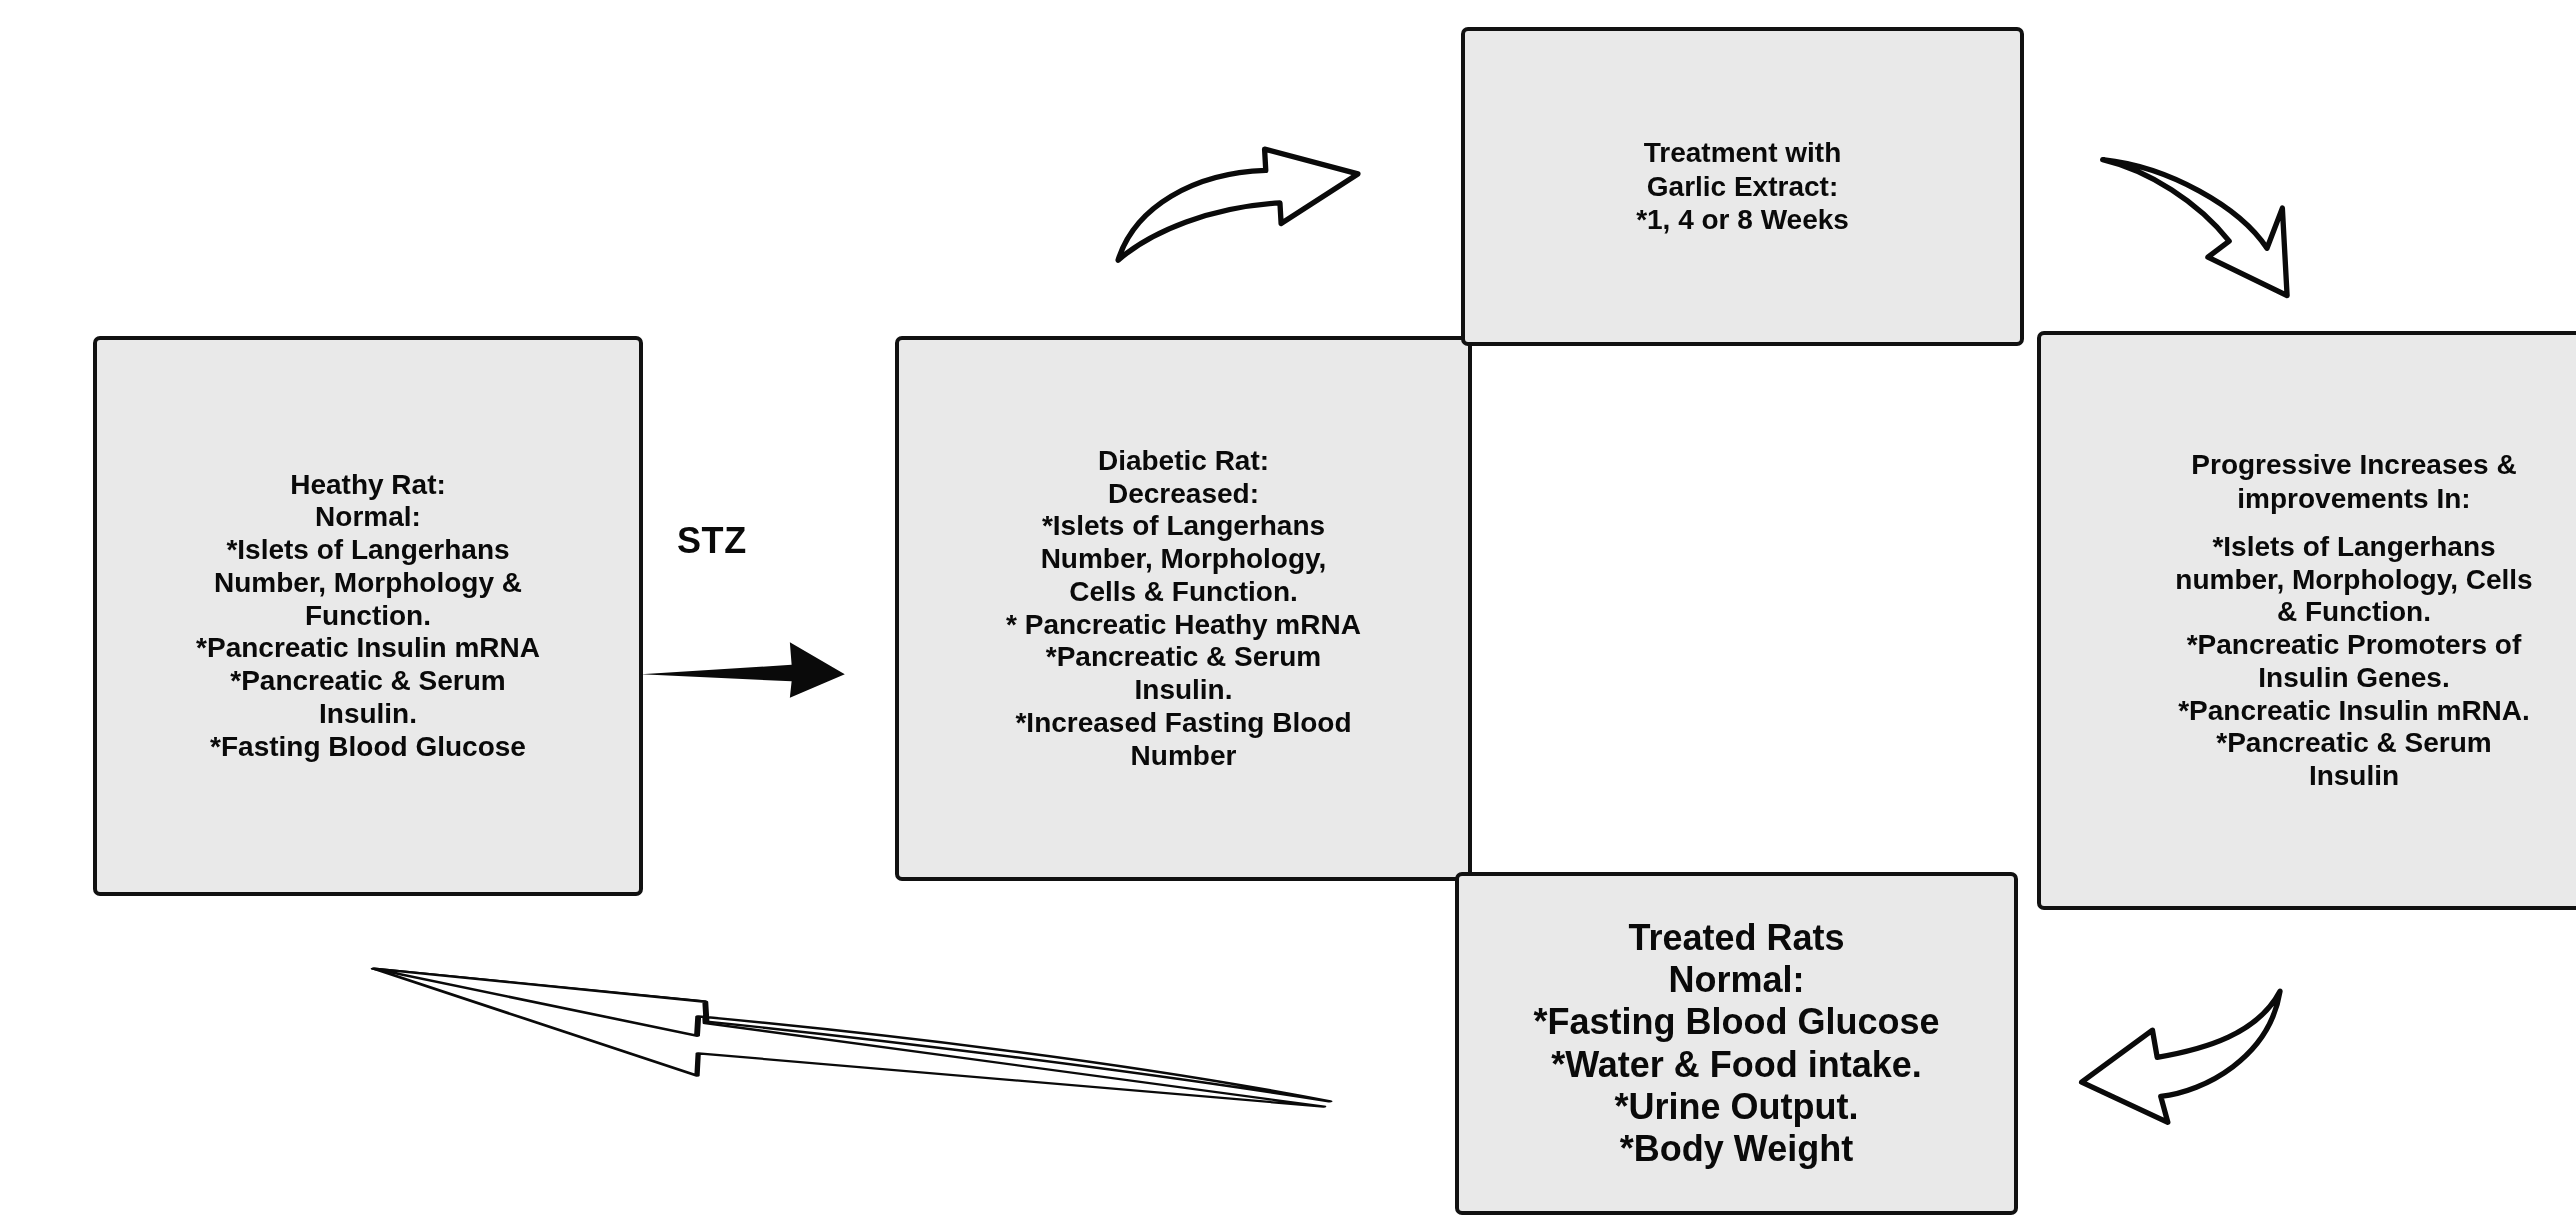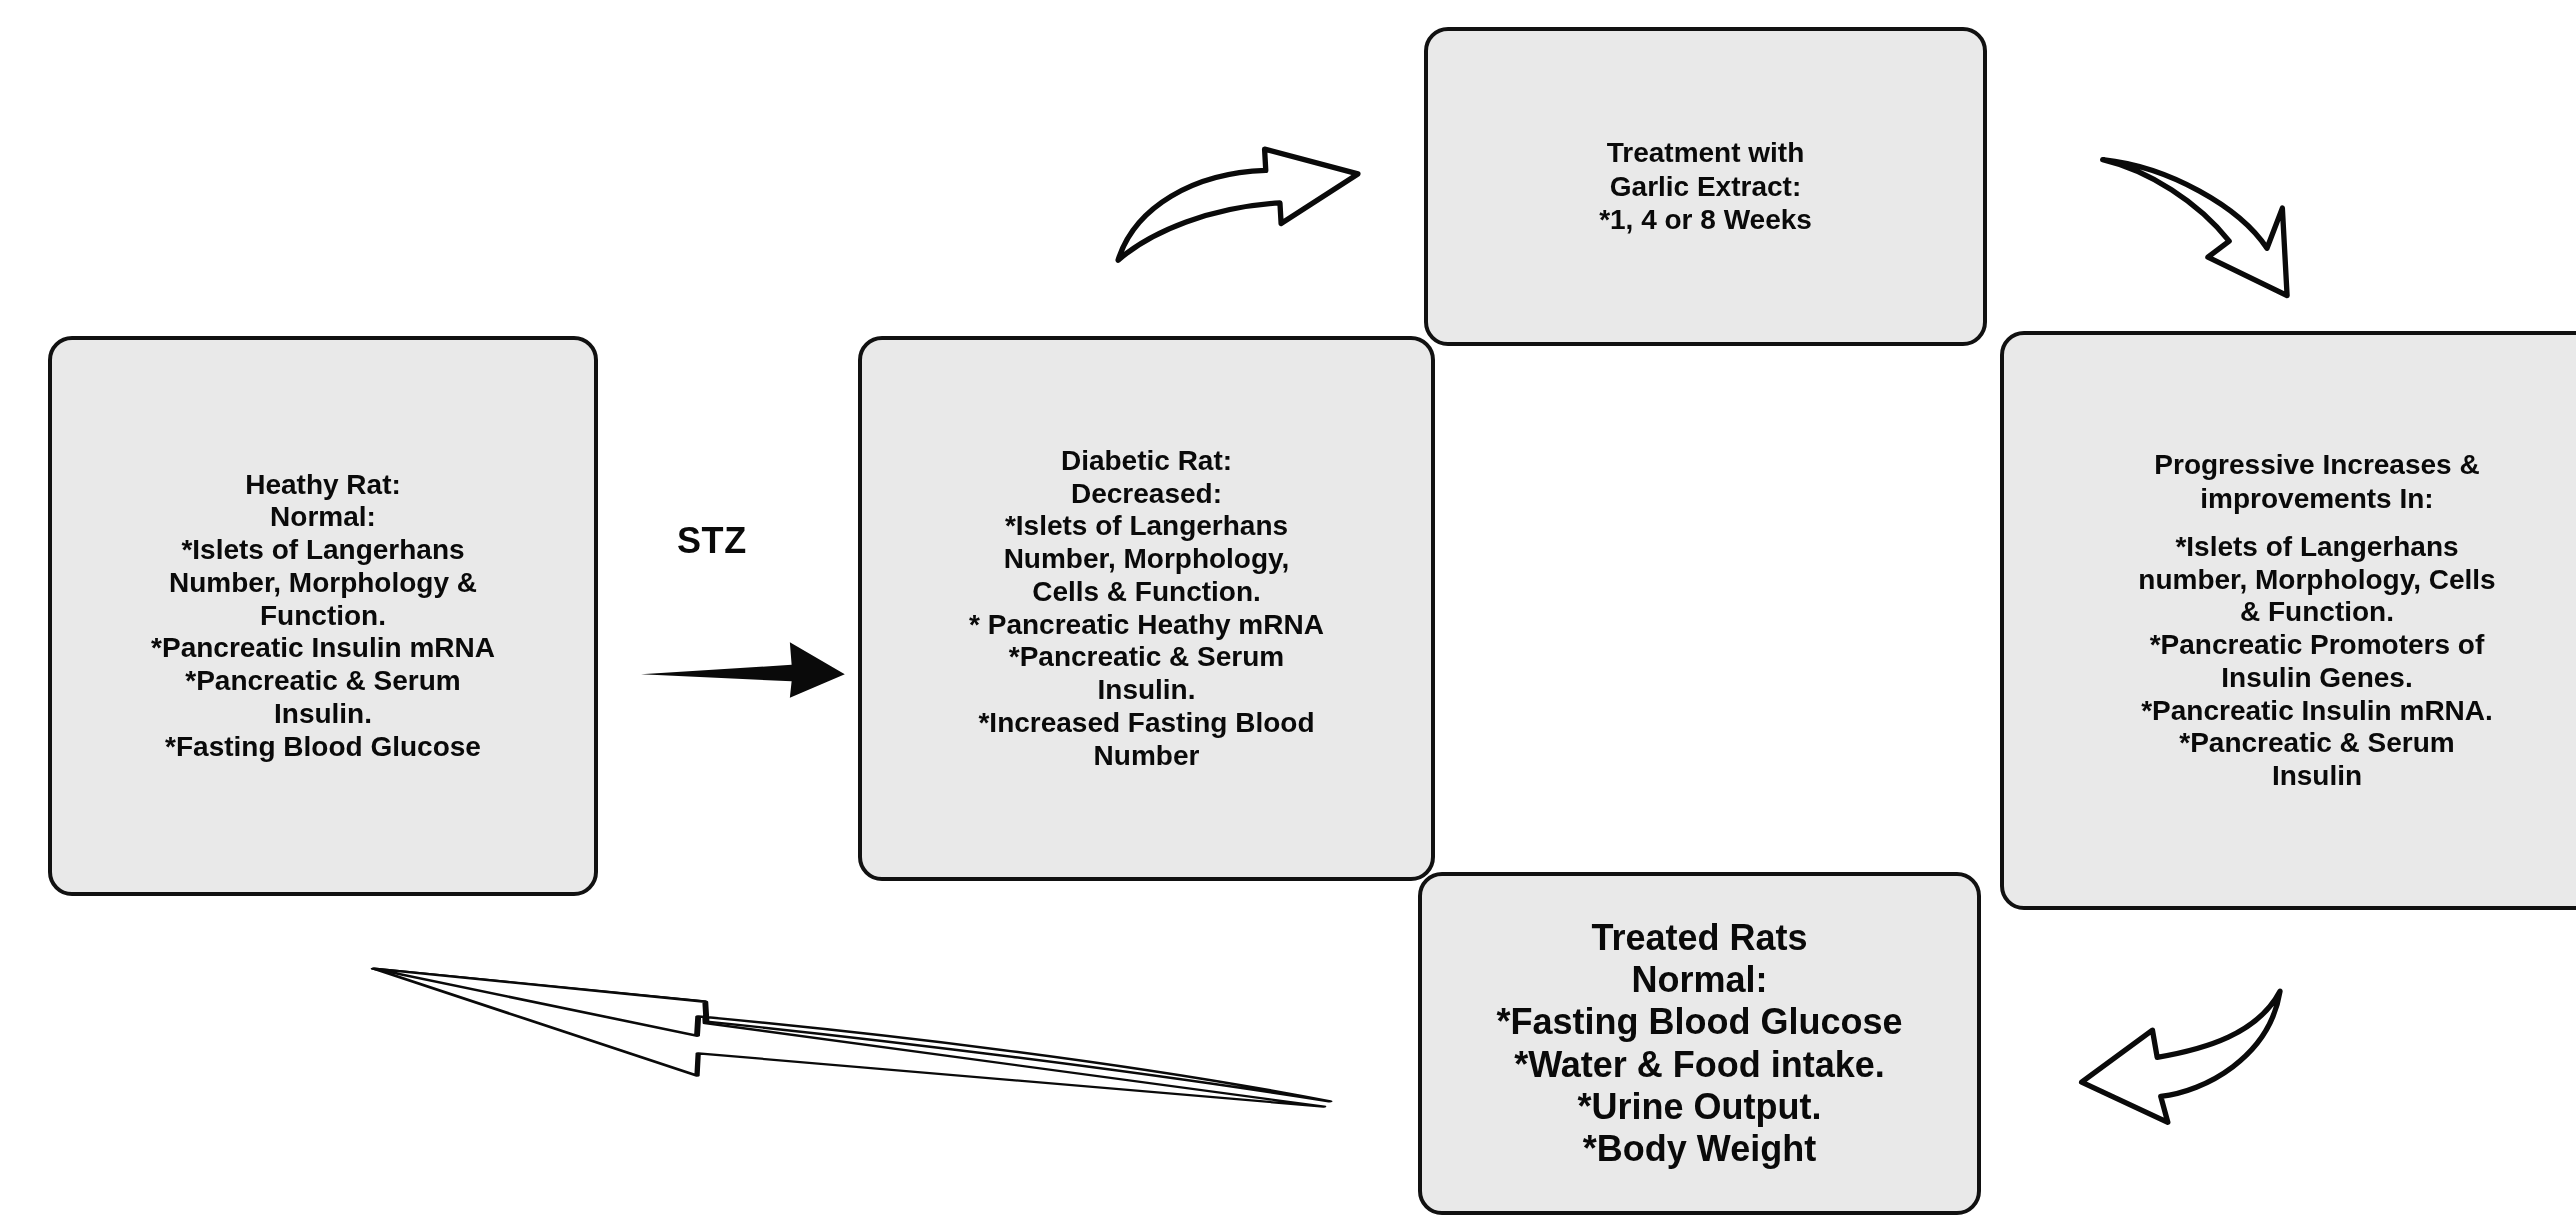--- a/index.html
+++ b/index.html
@@ -15,39 +15,40 @@
     width: 2576px;
     height: 1229px;
     background: #ffffff;
     overflow: hidden;
   }
   .node {
     position: absolute;
     box-sizing: border-box;
     background: #e9e9e9;
     border: 4.7px solid #111111;
-    border-radius: 24px;
+    border-radius: 7px;
     display: flex;
     flex-direction: column;
     align-items: center;
     justify-content: center;
     text-align: center;
     color: #0a0a0a;
     padding: 5.9px 10.6px;
+    margin-left: 37px;
   }
   .node .title {
     font-weight: bold;
     line-height: 1.17;
   }
   .node .line {
     line-height: 1.17;
     font-weight: bold;
   }
   
-  #node-healthy-rat   { left: 48px;   top: 336px;  width: 550px;  height: 560px;  font-size: 28px; }
+  #node-healthy-rat   { left: 56px;   top: 336px;  width: 550px;  height: 560px;  font-size: 28px; }
   #node-diabetic-rat  { left: 858px; top: 336px;  width: 577px;  height: 545px;  font-size: 28px; }
   #node-treatment     { left: 1424px; top: 26.6px;   width: 563px;  height: 319px;  font-size: 28px; }
   #node-progressive   { left: 2000px; top: 331px;  width: 634px;  height: 579px;  font-size: 28px; }
   #node-treated-rats  { left: 1418px; top: 872px; width: 563px;  height: 343px;  font-size: 36px; }
 
   #node-progressive .title { line-height: 1.20; }
   #node-progressive .gap { height: 15.4px; }
   #node-treatment .title { line-height: 1.22; }
 
   .stz-label {

